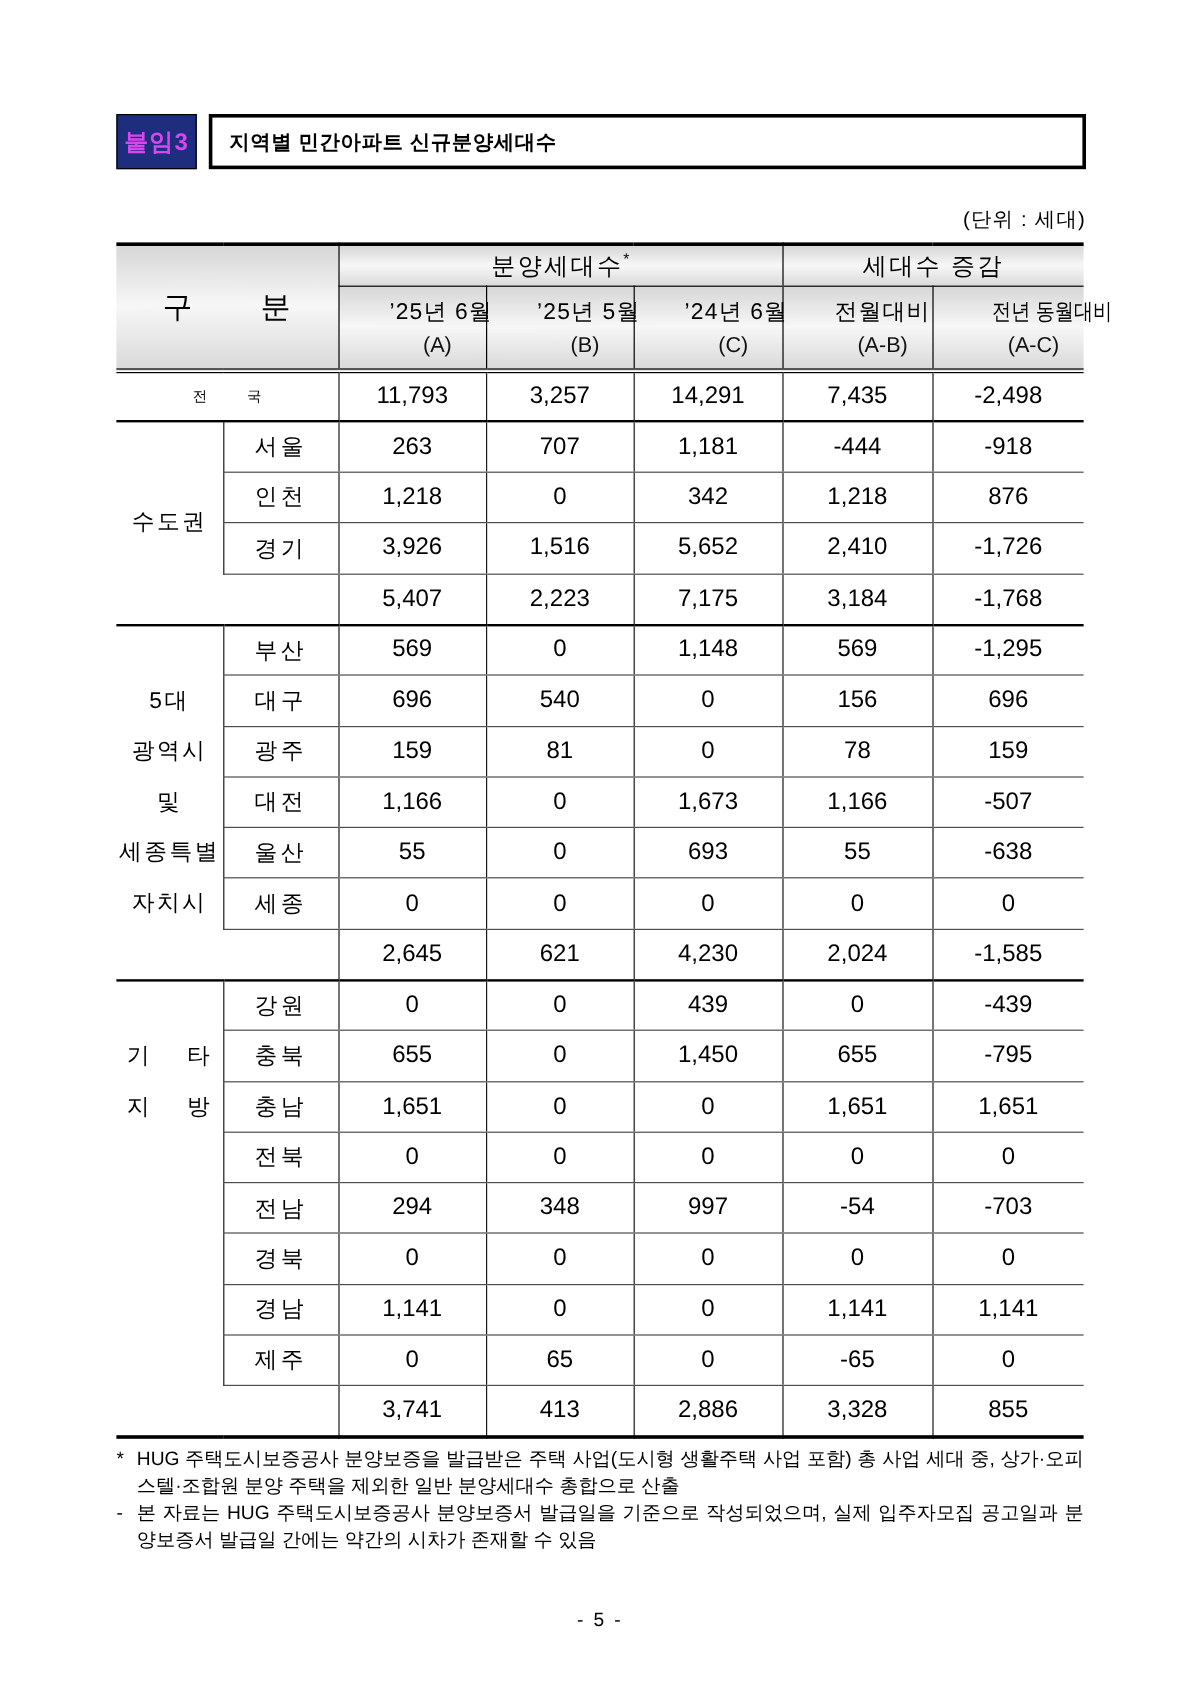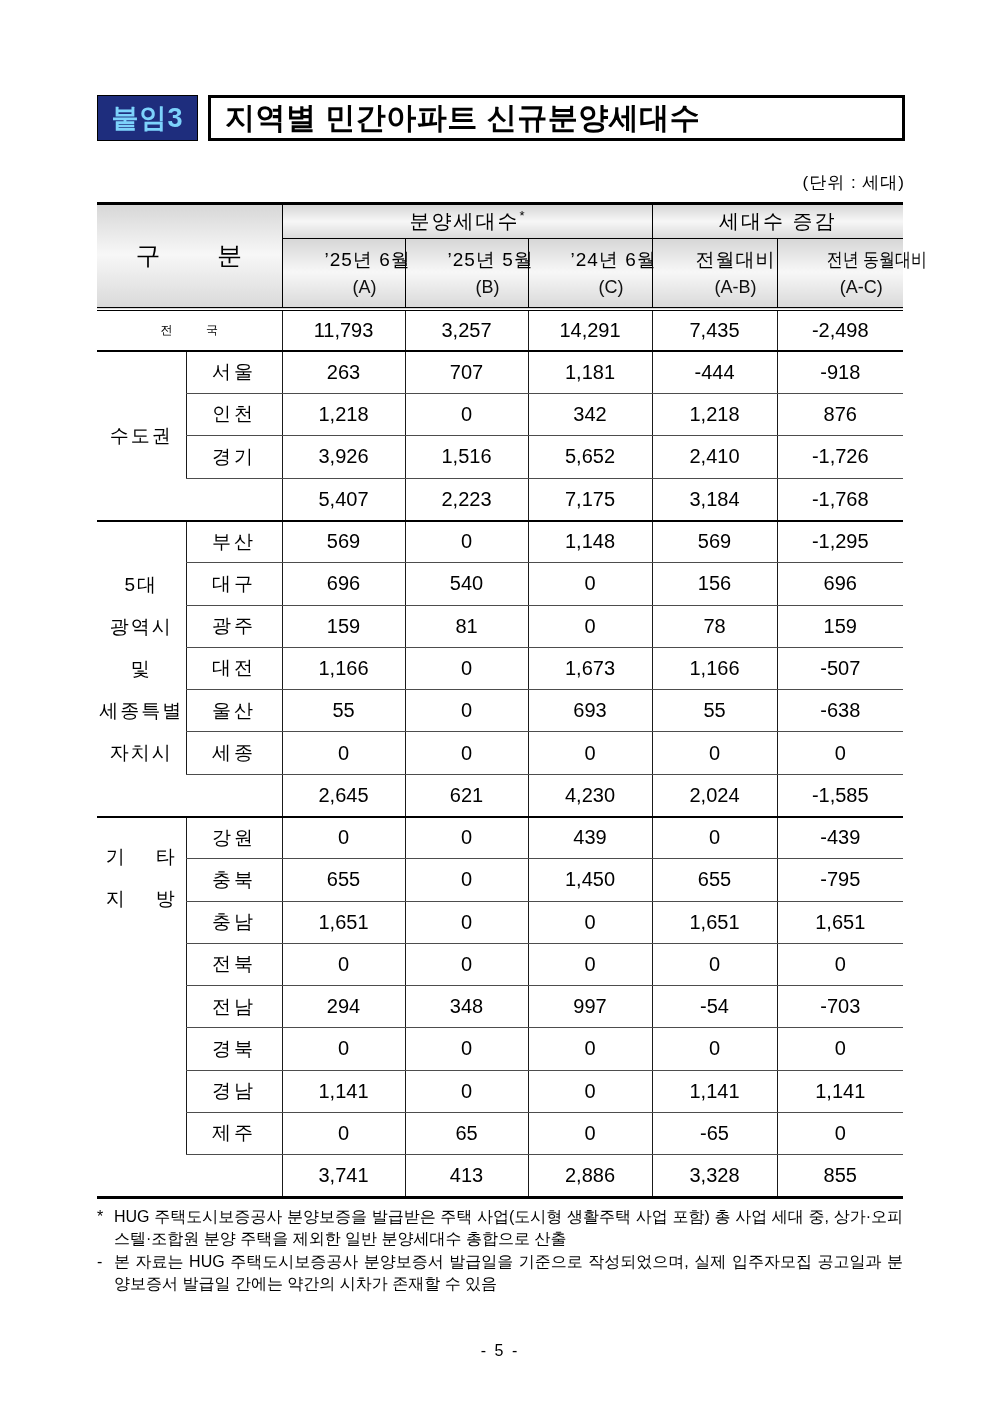--- a/index.html
+++ b/index.html
@@ -6,28 +6,28 @@
   html,body { background:#fff; }
   .page {
     position:relative; width:1000px; height:1413px; background:#ffffff;
     font-family:"Liberation Sans", sans-serif; color:#000; overflow:hidden;
   }
   .content { position:absolute; left:97px; top:0; width:808px; }
 
   
   .headband { display:flex; align-items:stretch; margin-top:95px; height:46px; }
   .badge {
-    width:101px; background:#1e2d7d; color:#7dd3fc; border:1px solid #000;
+    width:67px; background:#1e2d7d; color:#d946ef; border:1px solid #000;
     display:flex; align-items:center; justify-content:center;
-    font-size:27px; font-weight:bold; letter-spacing:1px;
+    font-size:20px; font-weight:bold; letter-spacing:1px;
   }
   .titlebox {
     flex:1; margin-left:10px; border:3px solid #000; background:#fff;
     display:flex; align-items:center; padding-left:14px;
-    font-size:30px; font-weight:bold; letter-spacing:0.5px;
+    font-size:17px; font-weight:bold; letter-spacing:0.5px;
   }
 
   .unitnote { margin-top:30px; text-align:right; font-size:17px; letter-spacing:1px; }
 
   
   table.main {
     margin-top:8px; width:806px; table-layout:fixed; border-collapse:collapse;
     border-top:3px solid #000; border-bottom:3px solid #000;
   }
   th, td { padding:0; font-weight:normal; }
@@ -49,21 +49,21 @@
   td.region { font-size:19px; letter-spacing:3px; border-left:1px solid #1a1a1a; border-bottom:1px solid #4d4d4d; }
   td.natlabel { font-size:12px; white-space:pre; }
   td.spacer { border-left:none; }
   tr.section-end td { border-bottom:2px solid #000; }
   td.grouplabel { border-bottom:2px solid #000; vertical-align:middle; }
   .gl {
     display:flex; flex-direction:column; justify-content:center; align-items:center;
     white-space:pre; font-size:19px; letter-spacing:2px; line-height:42px;
   }
   .g0 .gl { }
-  .g2 .gl { justify-content:flex-start; padding-top:18px; }
+  .g2 .gl { justify-content:flex-start; padding-top:42px; }
 
   
   .footnotes { margin-top:7px; width:806px; }
   .fn { display:flex; font-size:16px; line-height:22.5px; }
   .fn .mark { width:17px; flex:0 0 17px; }
   .fn .txt { flex:1; text-align:justify; word-break:break-all; }
 
   .pagenum { position:absolute; left:0; top:1342px; width:1000px; text-align:center; font-size:16px; letter-spacing:2px; }
 </style>
 </head>

